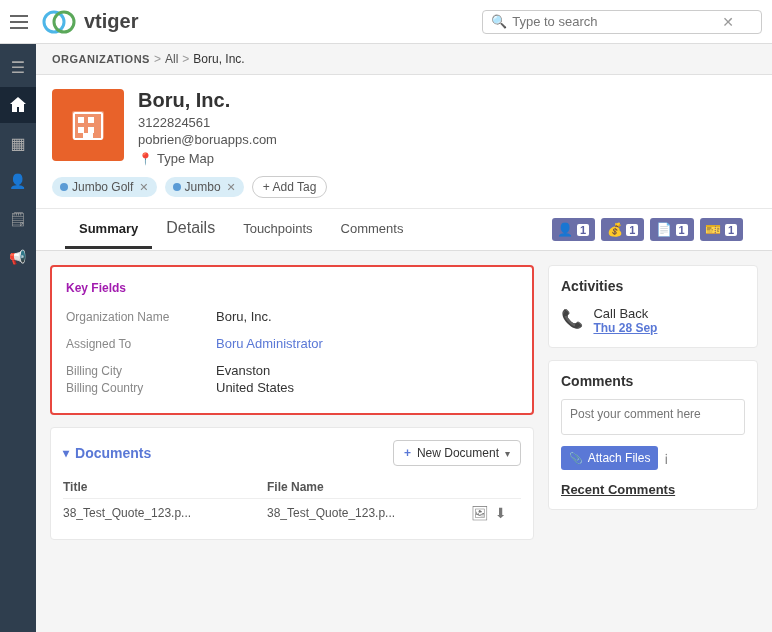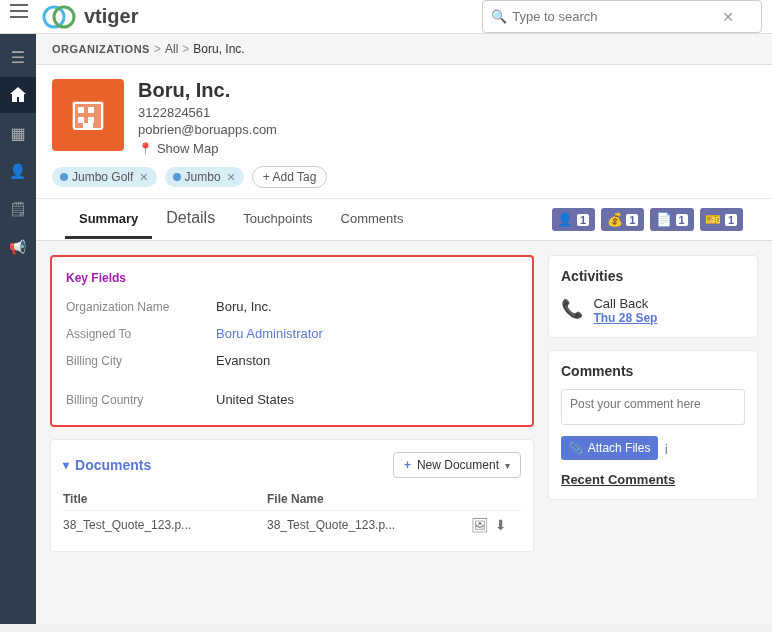--- a/index.html
+++ b/index.html
@@ -1,21 +1,21 @@
 <!DOCTYPE html>
 <html><head>
   <meta charset="utf-8">
   <style>
     * { box-sizing: border-box; margin: 0; padding: 0; }
     body { font-family: Arial, sans-serif; font-size: 13px; background: #f0f0f0; color: #333; width: 772px; min-height: 632px; overflow: hidden; }
   </style>
 </head>
 <body>
 
-<div style="display:flex;background:#fff;border-bottom:1px solid #ddd;height:34px;padding:0 10px;gap:10px;">
+<div style="display:flex;align-items:center;background:#fff;border-bottom:1px solid #ddd;height:44px;padding:0 10px;gap:10px;">
   <div style="width:22px;height:22px;display:flex;flex-direction:column;justify-content:center;gap:4px;cursor:pointer;">
     <span style="display:block;height:2px;background:#666;width:18px;"></span>
     <span style="display:block;height:2px;background:#666;width:18px;"></span>
     <span style="display:block;height:2px;background:#666;width:18px;"></span>
   </div>
   <div style="display:flex;align-items:center;gap:6px;">
     <svg width="36" height="24" viewBox="0 0 36 24">
       <ellipse cx="12" cy="12" rx="10" ry="10" fill="none" stroke="#4db6e8" stroke-width="3"></ellipse>
       <ellipse cx="22" cy="12" rx="10" ry="10" fill="none" stroke="#5ba85a" stroke-width="3"></ellipse>
     </svg>
@@ -65,21 +65,21 @@
             <rect x="22" y="24" width="6" height="6" fill="white"></rect>
             <rect x="17" y="30" width="10" height="6" fill="white"></rect>
           </svg>
         </div>
         <div style="flex:1;">
           <div style="font-size:20px;font-weight:bold;color:#333;margin-bottom:3px;">Boru, Inc.</div>
           <div style="color:#555;font-size:13px;margin-bottom:2px;">3122824561</div>
           <div style="color:#555;font-size:13px;margin-bottom:4px;">pobrien@boruapps.com</div>
           <div style="display:flex;align-items:center;gap:4px;color:#555;font-size:13px;cursor:pointer;">
             <span style="color:#777;font-size:12px;">📍</span>
-            <span>Show Map</span>
+            <span>Type Map</span>
           </div>
         </div>
       </div>
 
       <div style="display:flex;align-items:center;gap:8px;margin-top:10px;flex-wrap:wrap;">
         <div style="display:flex;align-items:center;gap:4px;background:#d9edf7;border-radius:12px;padding:3px 8px;font-size:12px;color:#555;">
           <span style="width:8px;height:8px;border-radius:50%;background:#5b9bd5;display:inline-block;"></span>
           <span>Jumbo Golf</span>
           <span style="cursor:pointer;color:#888;font-size:11px;margin-left:2px;">✕</span>
         </div>
@@ -127,21 +127,21 @@
           <div style="display:flex;margin-bottom:12px;align-items:baseline;">
             <div style="width:150px;color:#888;font-size:12px;flex-shrink:0;">Organization Name</div>
             <div style="color:#333;font-size:13px;">Boru, Inc.</div>
           </div>
 
           <div style="display:flex;margin-bottom:12px;align-items:baseline;">
             <div style="width:150px;color:#888;font-size:12px;flex-shrink:0;">Assigned To</div>
             <div style="color:#5a78d6;font-size:13px;cursor:pointer;">Boru Administrator</div>
           </div>
 
-          <div style="display:flex;margin-bottom:24px;align-items:baseline;">
+          <div style="display:flex;margin-bottom:2px;align-items:baseline;">
             <div style="width:150px;color:#888;font-size:12px;flex-shrink:0;">Billing City</div>
             <div style="color:#333;font-size:13px;">Evanston</div>
           </div>
 
           <div style="display:flex;margin-bottom:4px;align-items:baseline;">
             <div style="width:150px;color:#888;font-size:12px;flex-shrink:0;">Billing Country</div>
             <div style="color:#333;font-size:13px;">United States</div>
           </div>
         </div>
 

